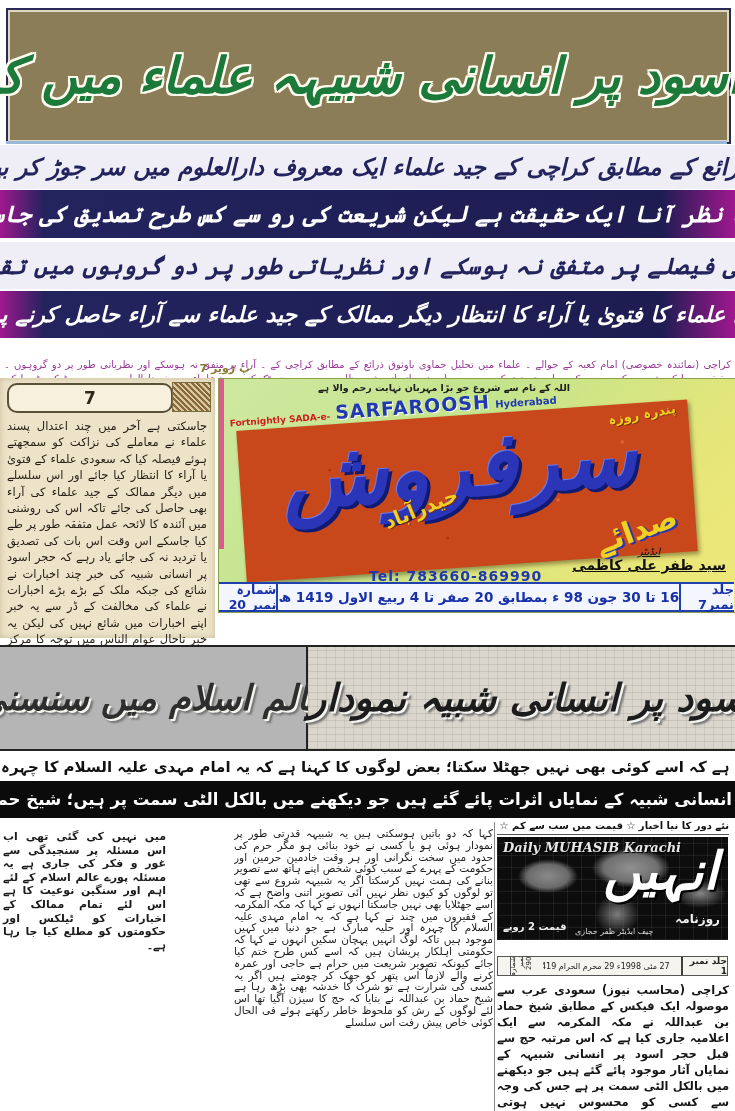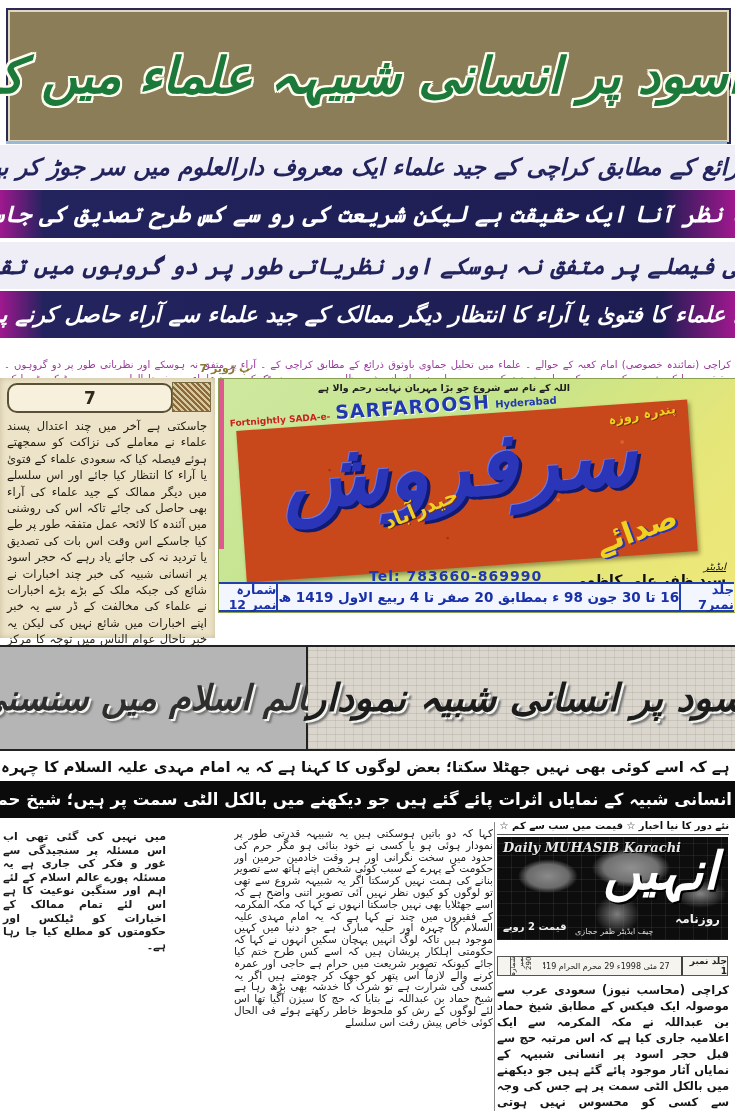--- a/index.html
+++ b/index.html
@@ -66,21 +66,21 @@
   #red-box .fortnightly{position:absolute;right:12px;top:4px;color:#f0d020;font-size:13px;
     font-weight:bold;transform:rotate(-6deg);text-shadow:1px 1px 0 #803010;}
   #red-box .title{position:absolute;right:55px;top:8px;color:#2a35b8;font-size:86px;font-weight:bold;
     font-style:italic;line-height:1;text-shadow:3px 3px 0 #101a70,-1px -1px 0 #6a78e8;}
   #red-box .city{position:absolute;left:140px;top:78px;color:#f0d020;font-size:20px;font-weight:bold;
     transform:rotate(-18deg);text-shadow:1px 1px 0 #802810;}
   #red-box .sadaye{position:absolute;right:18px;bottom:8px;color:#f0d020;font-size:30px;font-weight:bold;
     transform:rotate(-16deg);text-shadow:2px 2px 0 #2a35b8;}
   #sarfaroosh .tel{position:absolute;left:150px;bottom:28px;color:#2038b0;font-size:14px;
     font-weight:bold;letter-spacing:1px;margin-top:7px;}
-  #sarfaroosh .editor{position:absolute;right:10px;bottom:24px;text-align:right;color:#101010;text-decoration:underline;}
+  #sarfaroosh .editor{position:absolute;right:10px;bottom:39px;text-align:center;color:#101010;text-decoration:underline;}
   #sarfaroosh .editor .label{font-size:10px;font-style:italic;}
   #sarfaroosh .editor .name{font-size:14px;font-weight:bold;}
   #sar-bar{position:absolute;left:0;bottom:0;width:515px;height:26px;background:#f4f6ff;
     border-top:2px solid #2040b0;border-bottom:2px solid #2040b0;display:flex;flex-direction:row-reverse;
     color:#1830a8;font-weight:bold;}
   #sar-bar .cell{display:flex;align-items:center;justify-content:center;height:100%;}
   #sar-bar .vol{width:72px;border-left:2px solid #2040b0;font-size:13px;}
   #sar-bar .dates{flex:1;font-size:13.5px;white-space:nowrap;}
   #sar-bar .issue{width:78px;border-right:2px solid #2040b0;font-size:12.5px;}
 
@@ -190,21 +190,21 @@
       <div class="sadaye rtl">صدائے</div>
     </div>
     <div class="tel">Tel: 783660-869990</div>
     <div class="editor">
       <div class="label rtl">ایڈیٹر</div>
       <div class="name rtl">سید ظفر علی کاظمی</div>
     </div>
     <div id="sar-bar">
       <div class="cell vol rtl">جلد نمبر7</div>
       <div class="cell dates rtl">16 تا 30 جون 98 ء بمطابق 20 صفر تا 4 ربیع الاول 1419 ھ</div>
-      <div class="cell issue rtl">شمارہ نمبر 12</div>
+      <div class="cell issue rtl">شمارہ نمبر 20</div>
     </div>
   </div>
 
   <div id="banner-mid" class="abs">
     <div class="left">
       <span class="emboss rtl">عالم اسلام میں سنسنی</span>
     </div>
     <div class="right">
       <span class="emboss rtl">حجر اسود پر انسانی شبیہ نمودار</span>
     </div>

